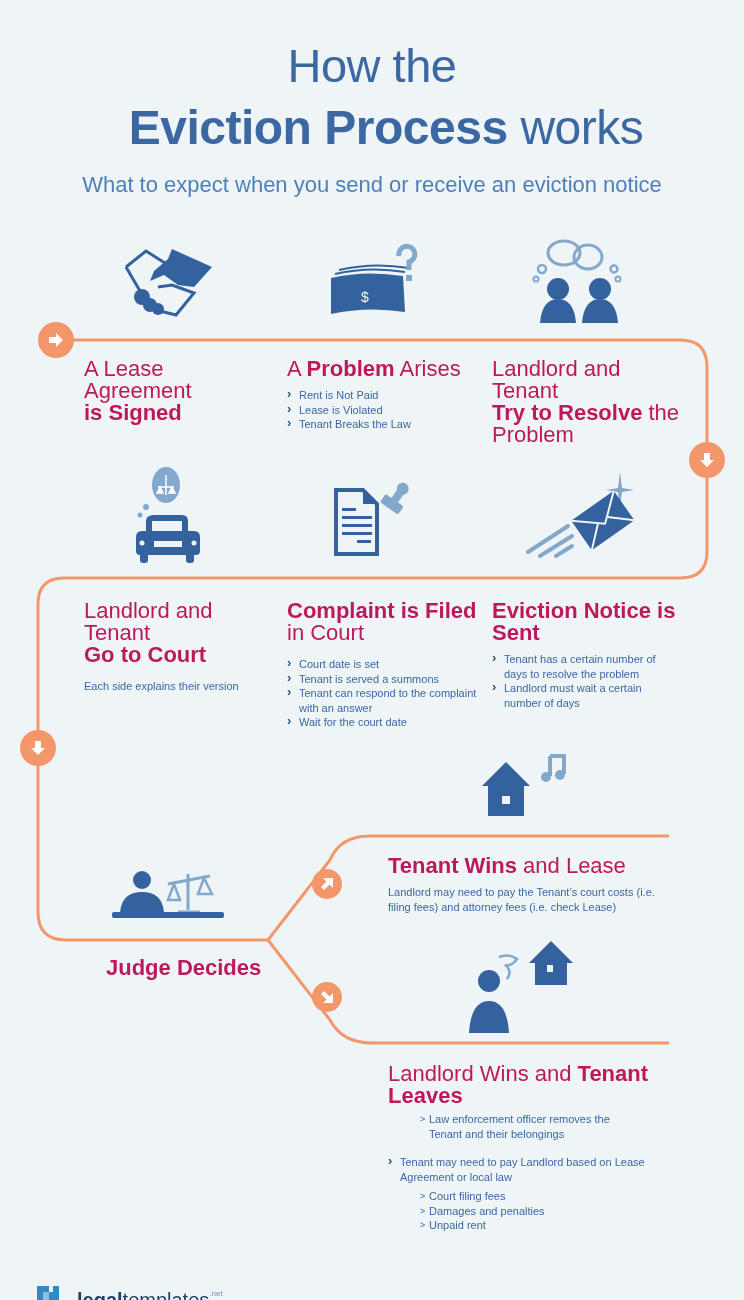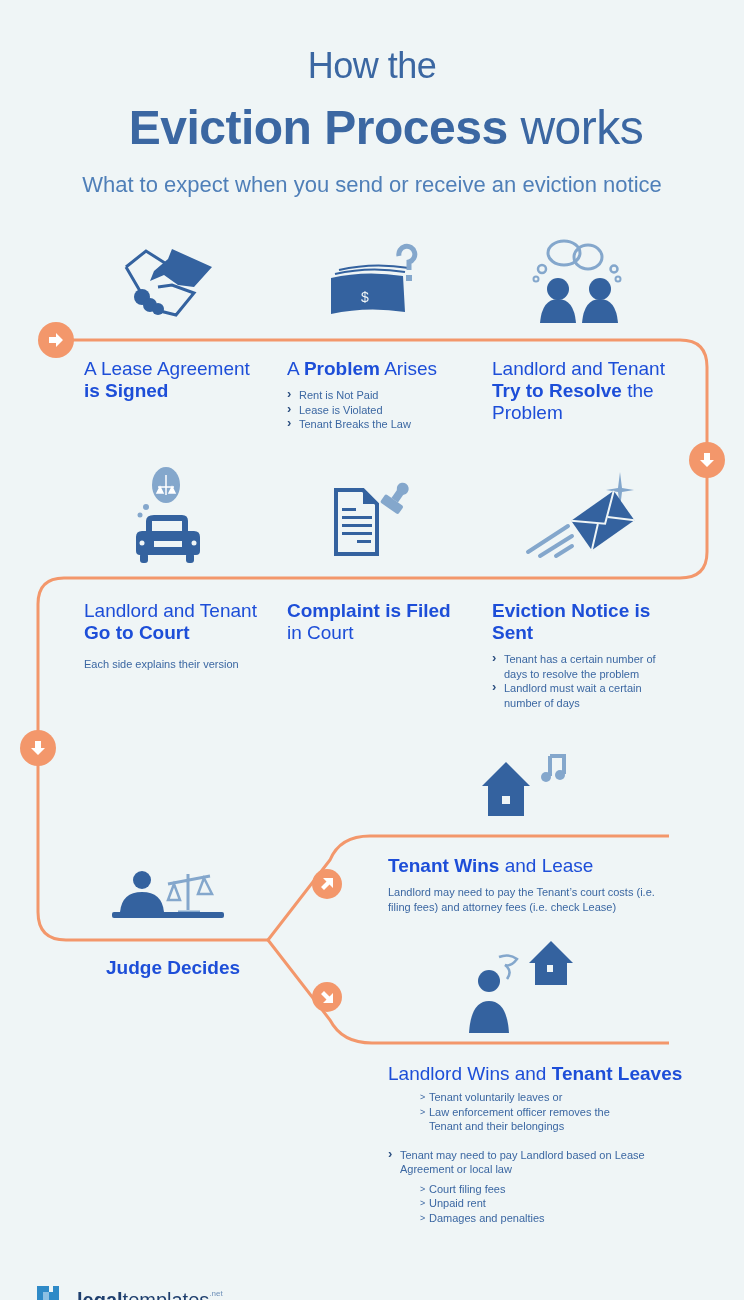--- a/index.html
+++ b/index.html
@@ -1,24 +1,24 @@
 <!DOCTYPE html>
 <html><head>
 <meta charset="utf-8">
 <style>
   * { box-sizing: border-box; margin: 0; padding: 0; }
   html, body { width: 744px; height: 1300px; background: #eff5f6; overflow: hidden; }
   body { position: relative; font-family: "Liberation Sans", sans-serif; color: #34629f; }
   .abs { position: absolute; }
-  .title1 { left: 0; width: 744px; top: 38px; text-align: center; font-size: 36px; color: #3b67a2; letter-spacing: -0.5px; line-height: 56px; }
+  .title1 { left: 0; width: 744px; top: 38px; text-align: center; font-size: 47px; color: #3b67a2; letter-spacing: -0.5px; line-height: 56px; }
   .title2 { left: 14px; width: 744px; top: 100px; text-align: center; font-size: 48px; color: #3b67a2; line-height: 56px; letter-spacing: -0.5px; }
   .title2 b { font-weight: 700; }
   .subtitle { left: 0; width: 744px; top: 172px; text-align: center; font-size: 22px; color: #4f7fb8; }
   svg.paths { position: absolute; left: 0; top: 0; }
-  .step-title { font-size: 19px; color: #1d4ed8; line-height: 22px; }
+  .step-title { font-size: 22px; color: #be185d; line-height: 22px; }
   .step-title b { font-weight: 700; }
   .bullets { list-style: none; font-size: 11px; color: #3b67a2; line-height: 14.5px; }
   .bullets li { position: relative; padding-left: 12px; }
   .bullets li::before { content: "›"; position: absolute; left: 0; top: -1px; font-weight: 700; font-size: 13px; color: #2c4f80; }
   .sub { list-style: none; font-size: 11px; color: #3b67a2; line-height: 14.5px; margin-left: 32px; margin-top: 5px; }
   .sub li { padding-left: 9px; position: relative; }
   .sub li::before { content: ">"; position: absolute; left: 0; font-size: 9px; }
   .desc { font-size: 11px; color: #3b67a2; line-height: 15px; }
   .circle { position: absolute; width: 36px; height: 36px; border-radius: 50%; background: #f3976b; display: flex; align-items: center; justify-content: center; }
   .circle.sm { width: 30px; height: 30px; }
@@ -146,20 +146,26 @@
   </g>
   <path d="M8 82 L48 56 M20 86 L52 66 M36 86 L52 76" stroke="#84a7cc" stroke-width="4" stroke-linecap="round"></path>
 </svg>
 
 <div class="abs" style="left:84px;top:600px;width:190px">
   <div class="step-title"><span>Landlord and Tenant</span><br><b>Go to Court</b></div>
   <div class="desc" style="margin-top:13px">Each side explains their version</div>
 </div>
 <div class="abs" style="left:287px;top:600px;width:190px">
   <div class="step-title"><b>Complaint is Filed</b><br><span>in Court</span></div>
+  <ul class="bullets" style="margin-top:13px">
+    <li>Court date is set</li>
+    <li>Tenant is served a summons</li>
+    <li>Tenant can respond to the complaint with an answer</li>
+    <li>Wait for the court date</li>
+  </ul>
 </div>
 <div class="abs" style="left:492px;top:600px;width:190px">
   <div class="step-title"><b>Eviction Notice is Sent</b></div>
   <ul class="bullets" style="margin-top:8px;width:175px">
     <li>Tenant has a certain number of days to resolve the problem</li>
     <li>Landlord must wait a certain number of days</li>
   </ul>
 </div>
 
 <svg class="abs" style="left:112px;top:868px" width="112" height="50" viewBox="0 0 112 50">
@@ -187,30 +193,29 @@
 <svg class="abs" style="left:465px;top:935px" width="110" height="100" viewBox="0 0 110 100">
   <path d="M64 28 L86 6 L108 28 H102 V50 H70 V28 Z" fill="#34629f"></path>
   <rect x="82" y="30" width="6" height="7" fill="#eff5f6"></rect>
   <path d="M34 22 Q44 18 52 24 Q46 32 40 30 Q48 36 42 44" fill="none" stroke="#84a7cc" stroke-width="2.5"></path>
   <circle cx="24" cy="46" r="11" fill="#34629f"></circle>
   <path d="M4 98 Q6 66 24 66 Q42 66 44 98 Z" fill="#34629f"></path>
 </svg>
 <div class="abs" style="left:388px;top:1063px;width:320px">
   <div class="step-title"><span>Landlord Wins and</span> <b>Tenant Leaves</b></div>
   <ul class="sub">
-    <li>Tenant voluntarily leaves or</li>
     <li style="width:210px">Law enforcement officer removes the Tenant and their belongings</li>
   </ul>
   <ul class="bullets" style="margin-top:14px;width:260px">
     <li>Tenant may need to pay Landlord based on Lease Agreement or local law</li>
   </ul>
   <ul class="sub">
     <li>Court filing fees</li>
+    <li>Damages and penalties</li>
     <li>Unpaid rent</li>
-    <li>Damages and penalties</li>
   </ul>
 </div>
 
 <div class="abs" style="left:37px;top:1284px;display:flex;align-items:center;gap:8px">
   <svg width="32" height="32" viewBox="0 0 32 32">
     <rect x="0" y="2" width="12" height="30" fill="#2f8ac7"></rect>
     <rect x="6" y="8" width="10" height="24" fill="#8cc0e3"></rect>
     <path d="M16 2 H22 V24 H30 V32 H12 V8 H16 Z" fill="#2f8ac7"></path>
   </svg>
   <span class="logo-text"><b>legal</b><span>templates</span><span class="logo-net">.net</span></span>

